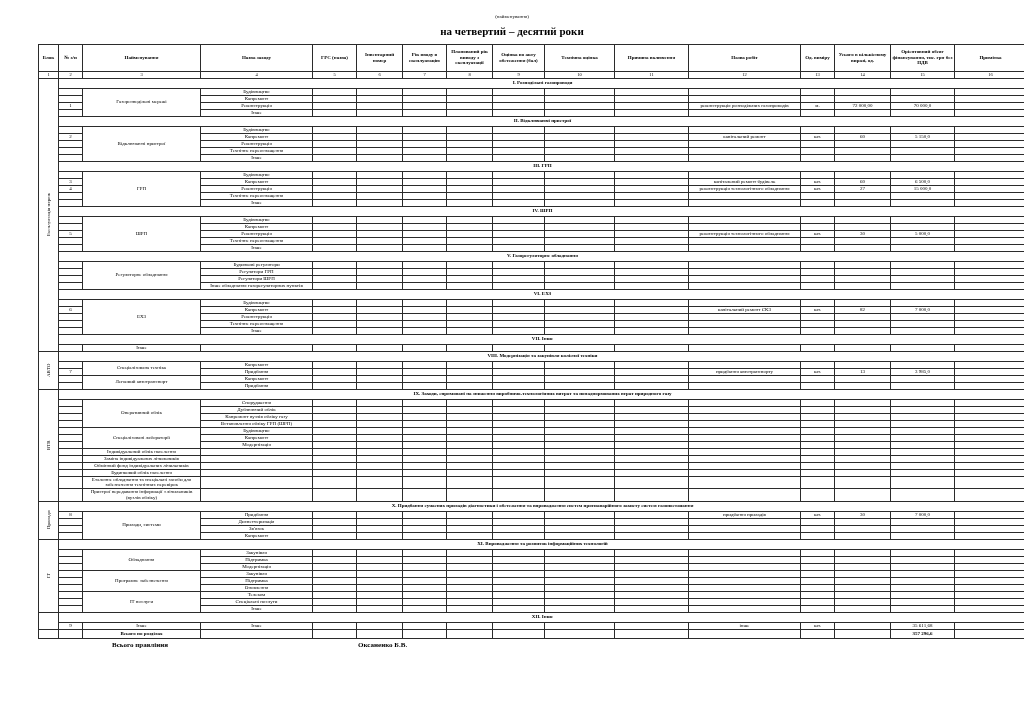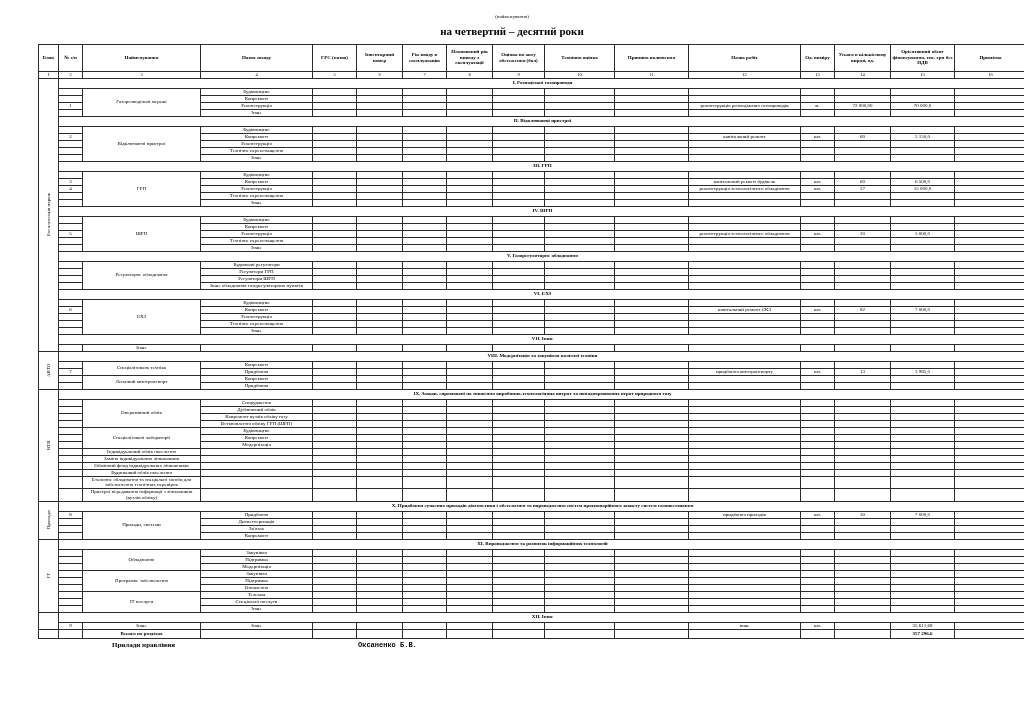--- a/index.html
+++ b/index.html
@@ -22,21 +22,21 @@
   th.colhead{font-size:5.5px;font-weight:bold;height:26px;}
   tr.numsrow td{font-size:4.5px;height:6px;}
   td.section{font-weight:bold;font-size:6.5px;height:9px;text-align:center;}
   td.datacell{height:6px;}
   td.left{text-align:left;}
   td.blok{writing-mode:vertical-rl;transform:rotate(180deg);font-size:5.5px;text-align:center;padding:1px 0;}
   td.namecell{text-align:center;}
   tr.totalrow td{font-weight:bold;height:8px;}
   .footer{position:absolute;top:641px;left:0;width:1024px;font-size:7px;font-weight:bold;}
   .footer .sig1{position:absolute;left:112px;top:0;}
-  .footer .sig2{position:absolute;left:358px;top:0;font-family:Liberation Mono, monospace;}
+  .footer .sig2{position:absolute;left:358px;top:0;}
 </style>
 </head>
 <body>
 
 <div class="titleblock">
   <div class="tnote">(найменування)</div>
   <div class="t4">на четвертий –  десятий роки</div>
 </div>
 
 <table class="plan">
@@ -1136,15 +1136,15 @@
         <td class="datacell"></td>
         <td class="datacell"></td>
         <td class="datacell"></td>
         <td class="datacell">357 296,6</td>
         <td class="datacell"></td>
       </tr>
     </tbody>
 </table>
 
 <div class="footer">
-  <span class="sig1">Прилади правління</span>
+  <span class="sig1">Всього правління</span>
   <span class="sig2">Оксаненко Б.В.</span>
 </div>
 
 </body></html>

